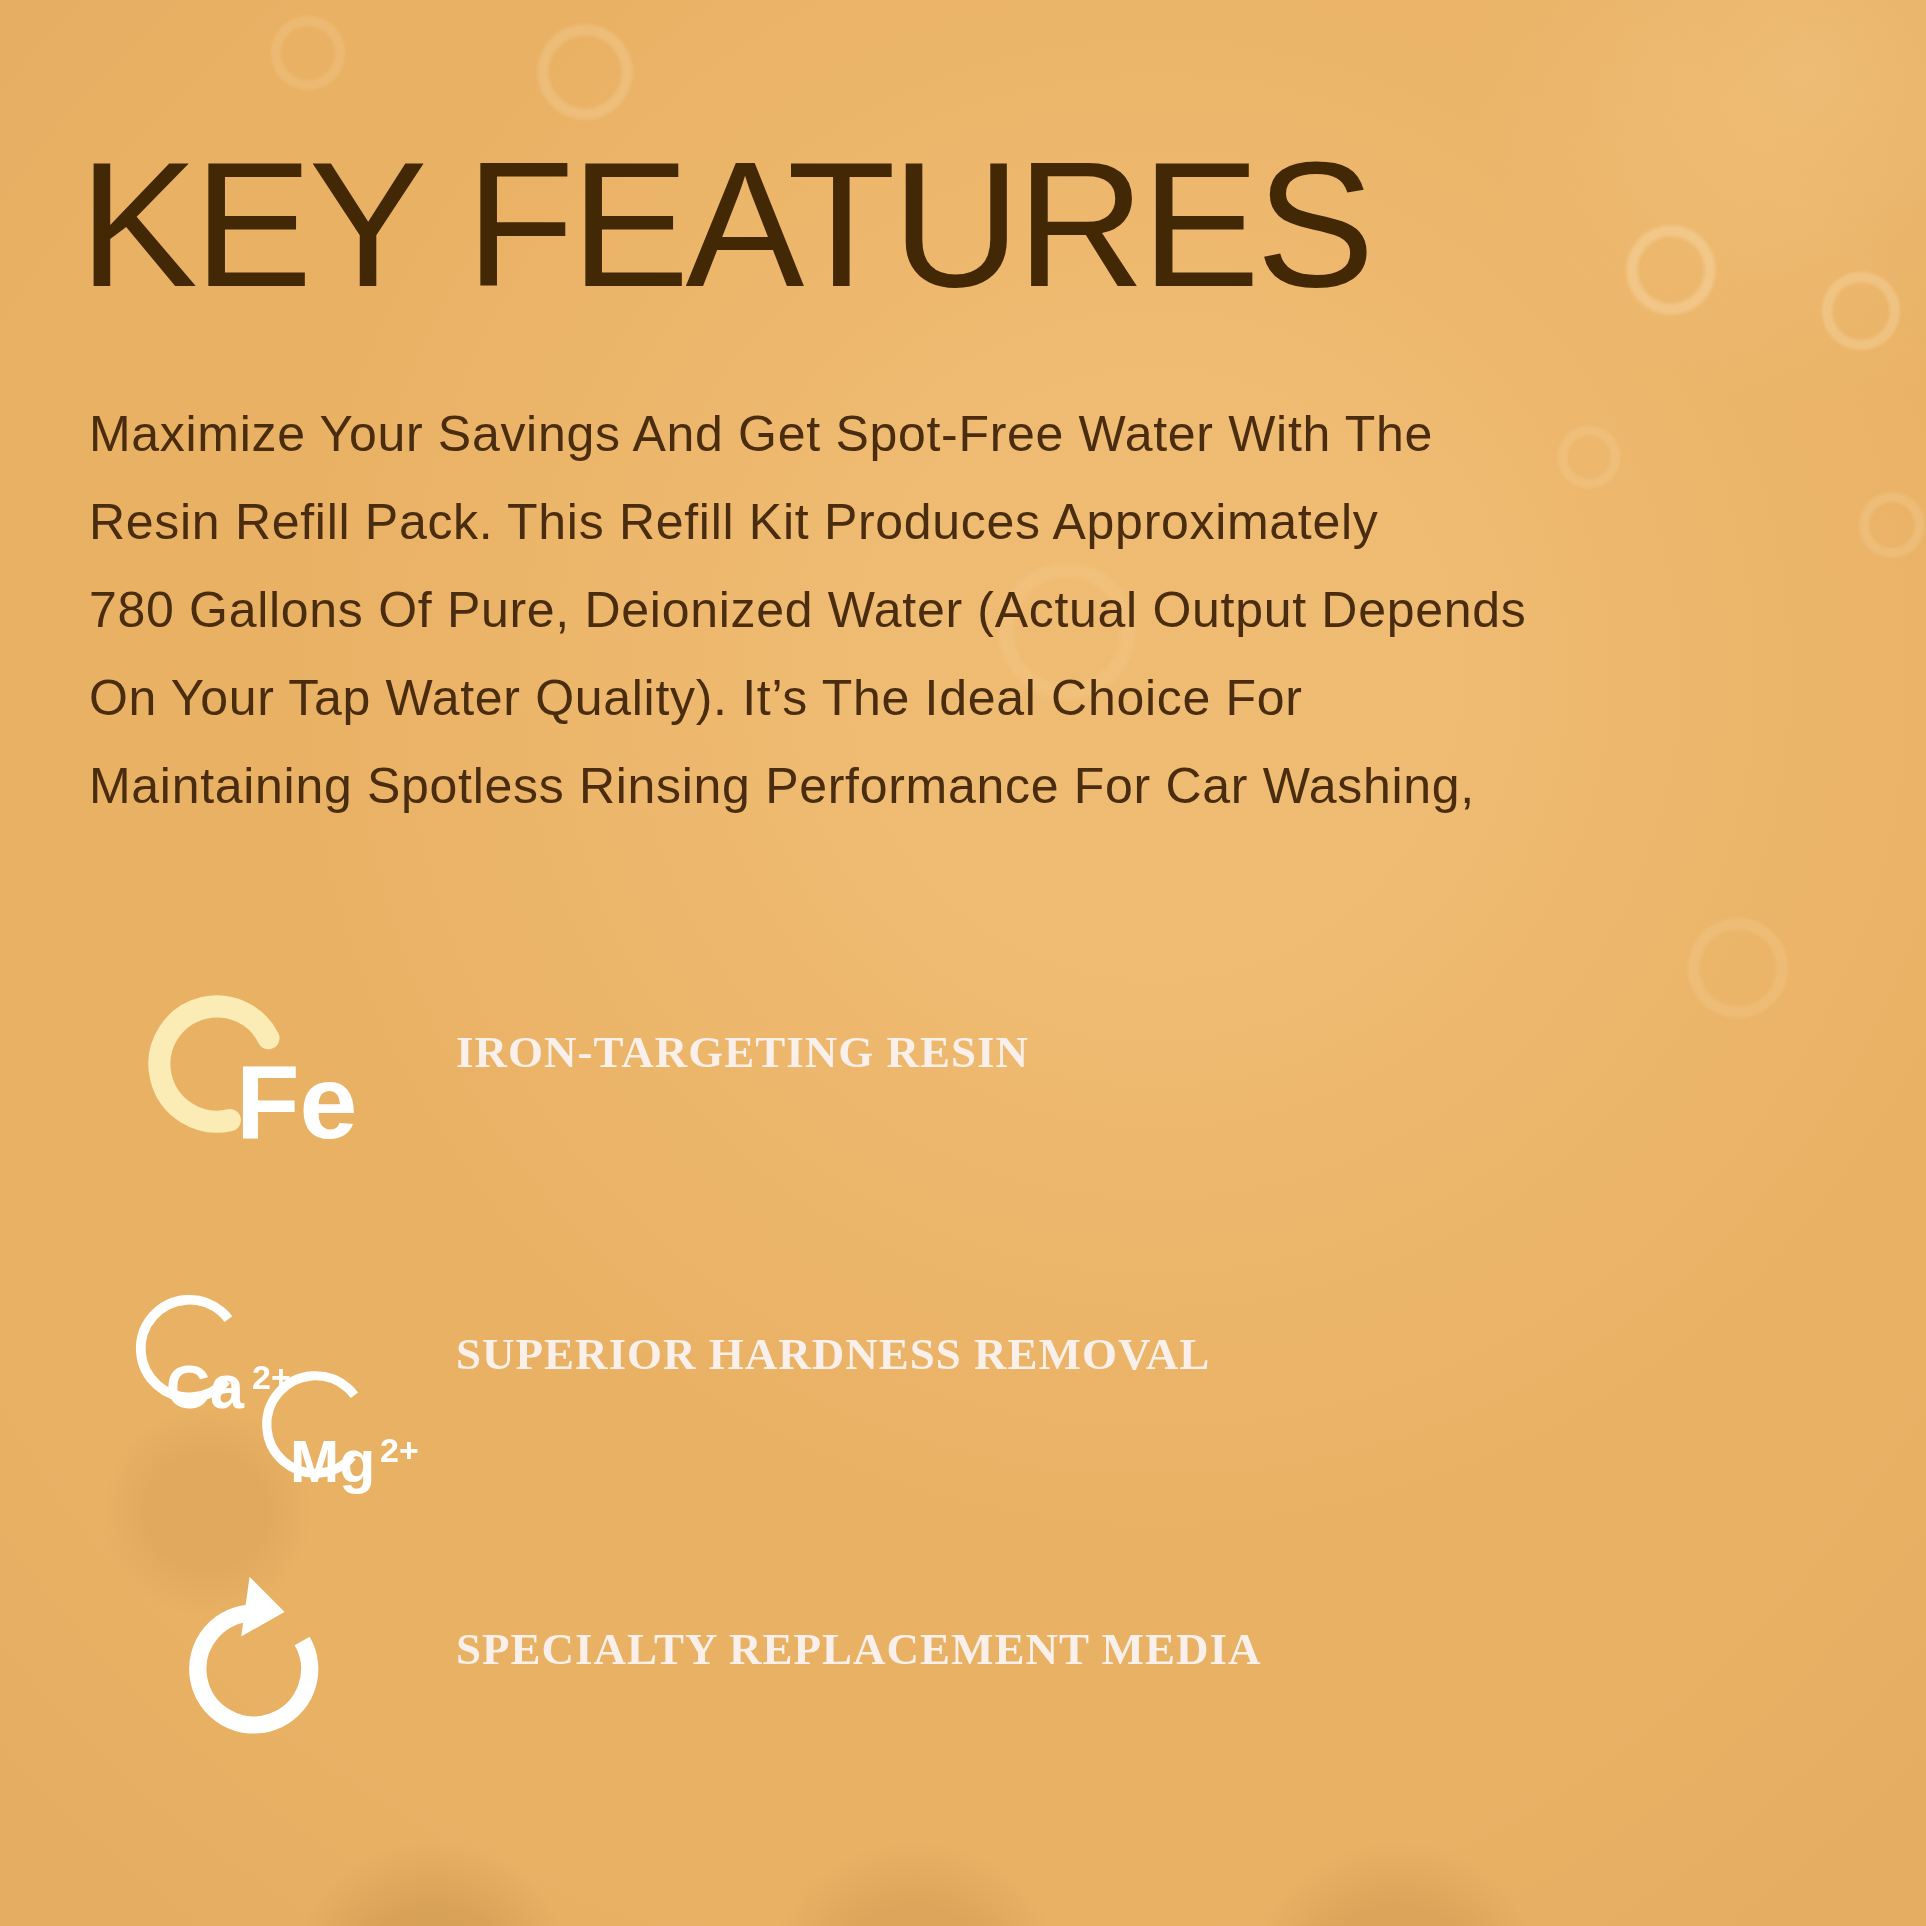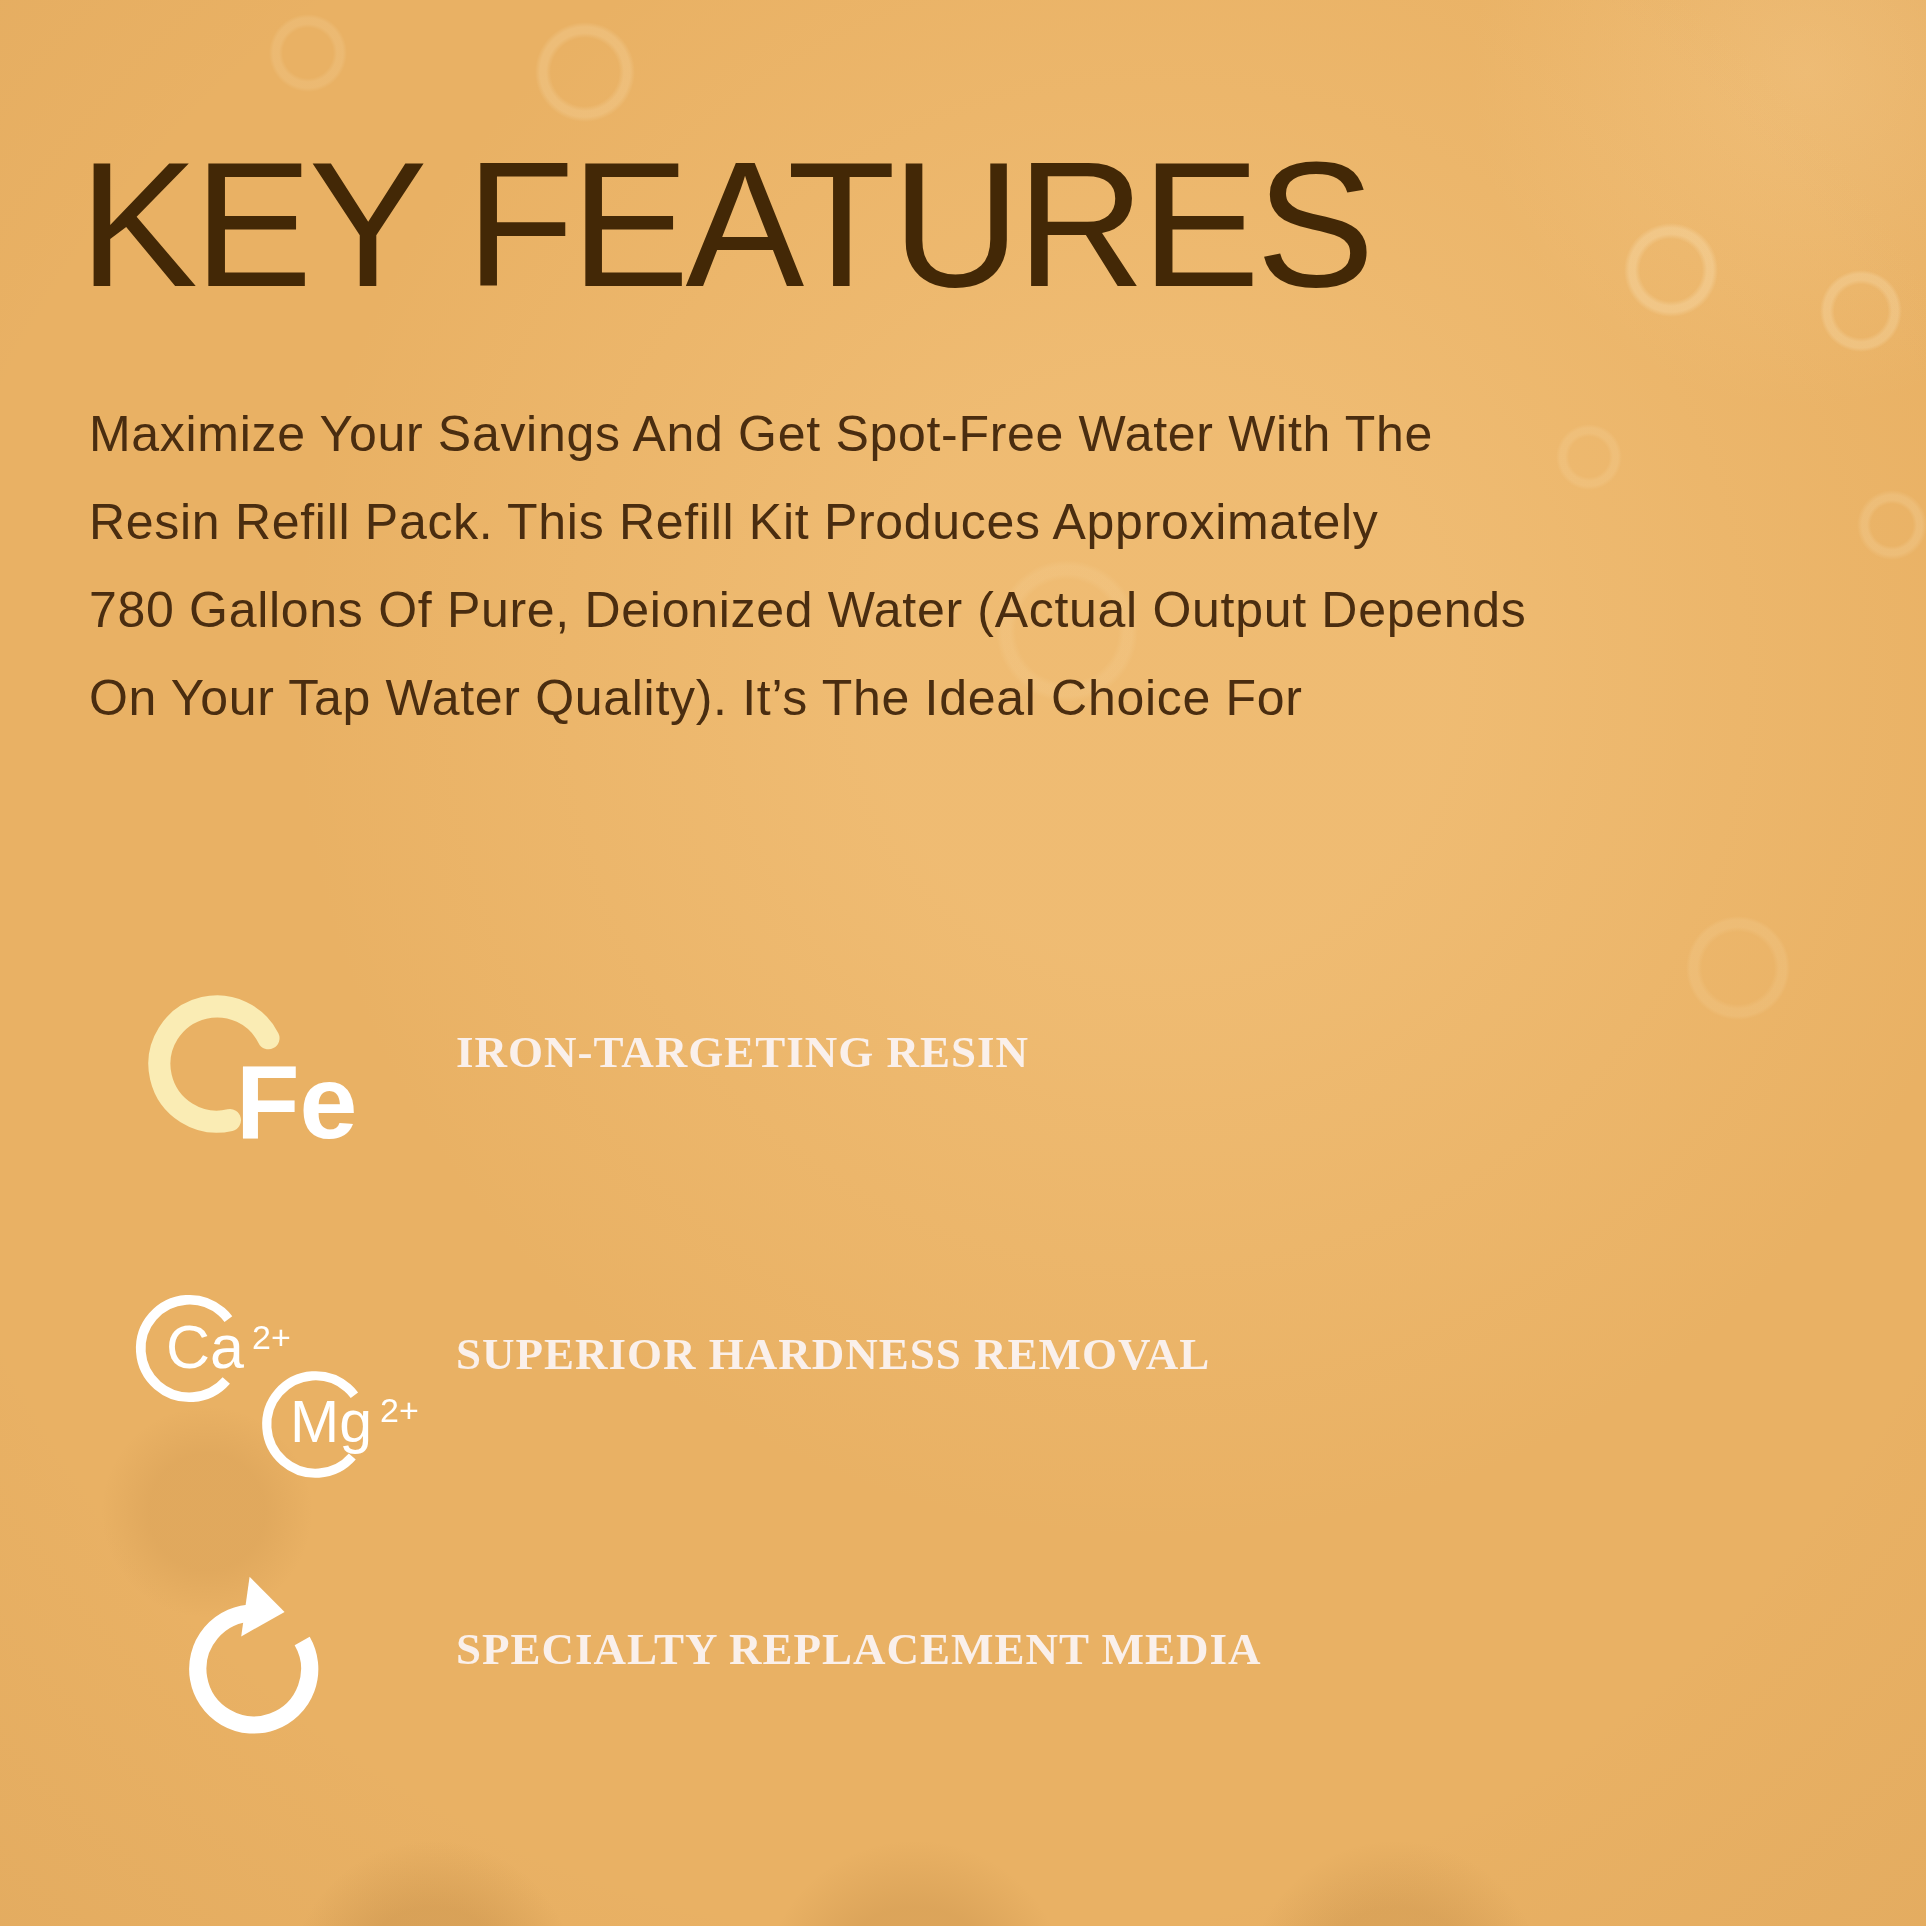--- a/index.html
+++ b/index.html
@@ -44,39 +44,40 @@
   #label-hardness{left:456px;top:1332px;}
   #label-media{left:456px;top:1627px;text-align:center;}
   .icon-svg{position:absolute;overflow:visible;}
   #fe-ring-svg{left:145px;top:992px;}
   .fe-symbol{
     position:absolute;left:236px;top:1050px;
     font-size:104px;font-weight:bold;line-height:1;color:#FFFFFF;
   }
   #ca-ring-svg{left:134px;top:1293px;}
   #mg-ring-svg{left:260px;top:1369px;}
-  .ion-symbol{position:absolute;font-weight:normal;line-height:1;color:#FFFFFF;white-space:nowrap;}
+  .ion-symbol{position:absolute;font-weight:bold;line-height:1;color:#FFFFFF;white-space:nowrap;margin-top:40px;}
   .ca-symbol{left:166px;top:1317px;font-size:61px;}
   .ca-charge{left:252px;top:1320px;font-size:34px;}
   .mg-symbol{left:290px;top:1393px;font-size:59px;}
   .mg-charge{left:380px;top:1393px;font-size:34px;}
   #refresh-svg{left:185px;top:1571px;}
 </style>
 </head>
 <body>
 
 <div class="canvas">
 
   <h1 class="title">KEY FEATURES</h1>
 
   <div class="intro">
     <div class="line">Maximize Your Savings And Get Spot-Free Water With The</div>
     <div class="line">Resin Refill Pack. This Refill Kit Produces Approximately</div>
     <div class="line">780 Gallons Of Pure, Deionized Water (Actual Output Depends</div>
     <div class="line">On Your Tap Water Quality). It’s The Ideal Choice For</div>
+    <div class="line">Maintaining Spotless Rinsing Performance For Car Washing,</div>
   </div>
 
   <div>
     <svg id="fe-ring-svg" class="icon-svg" width="144" height="144" viewBox="0 0 300 300">
       <circle cx="150" cy="150" r="120" fill="none" stroke="#FAECB4" stroke-width="46" pathLength="360" stroke-dasharray="256 104" stroke-linecap="round" transform="rotate(77 150 150)"></circle>
     </svg>
     <span class="fe-symbol">Fe</span>
     <div id="label-iron" class="feature-label">IRON-TARGETING RESIN</div>
   </div>
 

